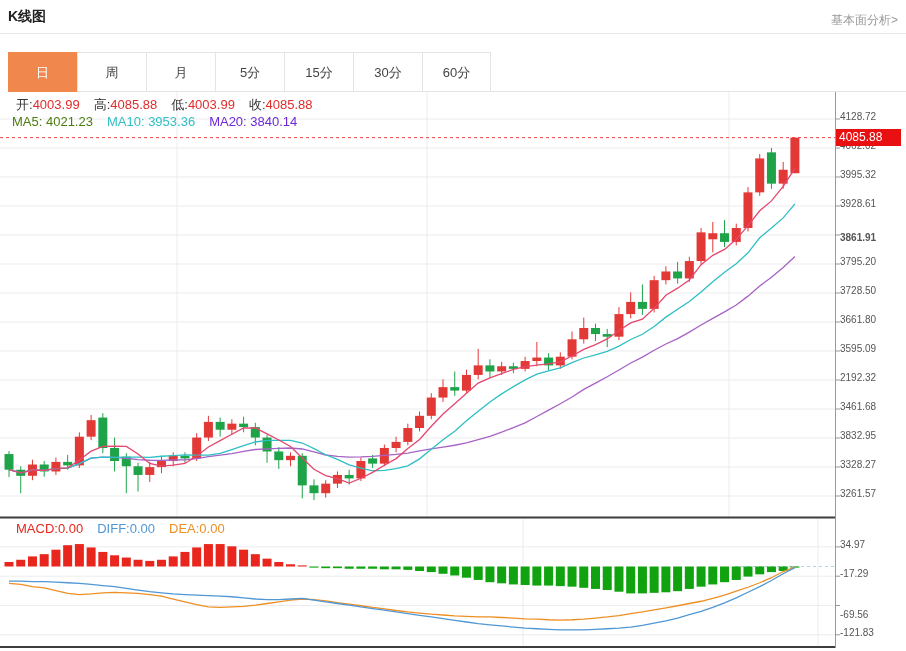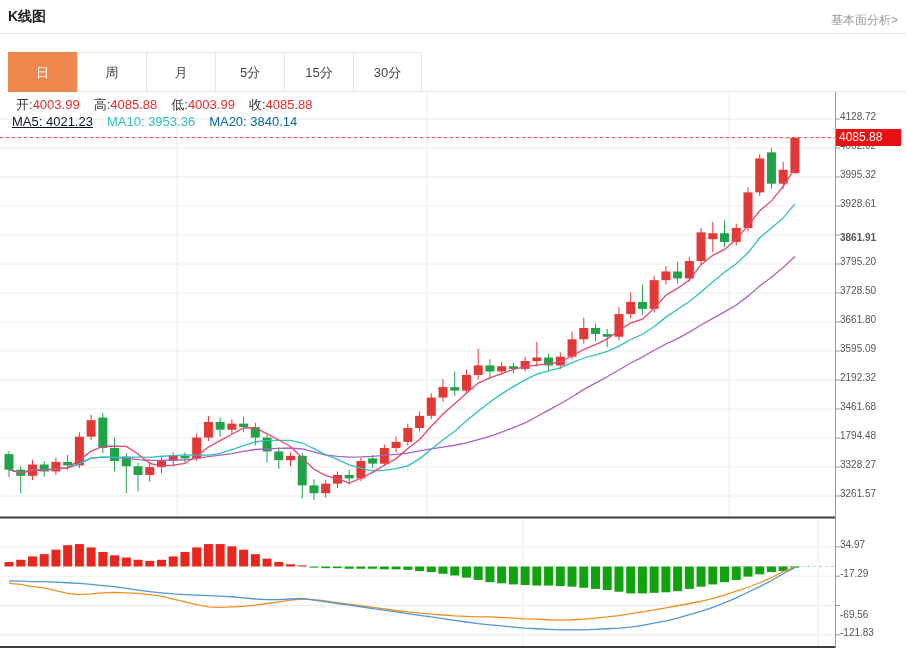--- a/index.html
+++ b/index.html
@@ -31,20 +31,21 @@
   <div class="title">K线图</div>
   <a class="toplink">基本面分析&gt;</a>
   <div class="divider"></div>
   <div class="tabbar" id="tabbar">
       <span class="tab tab-active">日</span>
       <div class="tab">周</div>
       <div class="tab">月</div>
       <div class="tab">5分</div>
       <div class="tab">15分</div>
       <div class="tab">30分</div>
+      <div class="tab">60分</div>
     </div>
 
   <svg id="chart-svg" width="906" height="651">
       <line x1="0" y1="119" x2="835" y2="119" stroke="#ececec"></line>
       <line x1="0" y1="147.9983278556191" x2="835" y2="147.9983278556191" stroke="#ececec"></line>
       <line x1="0" y1="176.996655711238" x2="835" y2="176.996655711238" stroke="#ececec"></line>
       <line x1="0" y1="205.99933114224763" x2="835" y2="205.99933114224763" stroke="#ececec"></line>
       <line x1="0" y1="234.99765899786672" x2="835" y2="234.99765899786672" stroke="#ececec"></line>
       <line x1="0" y1="264.0003344288764" x2="835" y2="264.0003344288764" stroke="#ececec"></line>
       <line x1="0" y1="292.99866228449525" x2="835" y2="292.99866228449525" stroke="#ececec"></line>
@@ -292,35 +293,36 @@
       <rect x="743.49" y="566.5" width="9" height="10.090799999999945" fill="#11a30f"></rect>
       <rect x="755.22" y="566.5" width="9" height="7.84839999999997" fill="#11a30f"></rect>
       <rect x="766.95" y="566.5" width="9" height="5.6059999999999945" fill="#11a30f"></rect>
       <rect x="778.6800000000001" y="566.5" width="9" height="4.48479999999995" fill="#11a30f"></rect>
       <rect x="790.4100000000001" y="566.5" width="9" height="1.1212000000000444" fill="#11a30f"></rect>
       <polyline points="9,583.318 20.73,584.4392 32.46,586.6816 44.19,587.8028 55.92,590.6058 67.65,593.4088 79.38,594.53 91.11,593.9694 102.84,592.8482 114.57000000000001,592.2876 126.30000000000001,592.8482 138.03,593.4088 149.76,594.53 161.49,596.2118 173.22,599.0148 184.95000000000002,601.8178 196.68,604.6208 208.41,606.8632 220.14000000000001,607.4238 231.87,606.8632 243.60000000000002,606.3026 255.33,605.1813999999999 267.06,603.4996 278.79,601.8178 290.52,600.136 302.25,599.0148 313.98,599.5754 325.71000000000004,600.9769 337.44,602.6587 349.17,604.0602 360.90000000000003,605.742 372.63,607.4238 384.36,608.8253 396.09000000000003,610.5071 407.82,611.9086 419.55,613.0298 431.28000000000003,614.151 443.01,614.9919 454.74,615.8328 466.47,616.3934 478.20000000000005,616.954 489.93,616.954 501.66,617.5146 513.3900000000001,618.0752 525.12,618.9161 536.85,619.1964 548.58,619.757 560.3100000000001,620.0373 572.04,619.757 583.77,619.1964 595.5,618.0752 607.23,616.954 618.96,615.5525 630.69,613.5904 642.4200000000001,611.9086 654.15,609.9465 665.88,607.9844 677.61,605.742 689.34,603.4996 701.07,601.2572 712.8000000000001,598.4542 724.53,595.0906 736.26,591.1664 747.99,587.2422 759.72,582.7574 771.45,577.712 783.1800000000001,571.5454 794.9100000000001,567.0606" fill="none" stroke="#ee8f24" stroke-width="1.3"></polyline>
       <polyline points="9,581.0756 20.73,581.0756 32.46,581.6362 44.19,581.6362 55.92,582.1968 67.65,582.7574 79.38,583.318 91.11,584.4392 102.84,585.5604 114.57000000000001,586.6816 126.30000000000001,588.3634 138.03,590.0452 149.76,591.727 161.49,592.8482 173.22,593.9694 184.95000000000002,594.53 196.68,595.0906 208.41,595.6512 220.14000000000001,596.2118 231.87,596.7724 243.60000000000002,597.8936 255.33,599.0148 267.06,599.5754 278.79,599.5754 290.52,599.0148 302.25,598.4542 313.98,600.136 325.71000000000004,601.8178 337.44,603.4996 349.17,605.1813999999999 360.90000000000003,606.8632 372.63,608.545 384.36,610.2268 396.09000000000003,611.9086 407.82,613.5904 419.55,615.2722 431.28000000000003,616.954 443.01,618.6358 454.74,620.3176 466.47,621.9994 478.20000000000005,623.6812 489.93,624.8024 501.66,625.9236 513.3900000000001,627.0448 525.12,628.1659999999999 536.85,628.7266 548.58,629.2872 560.3100000000001,629.8478 572.04,629.8478 583.77,629.8478 595.5,629.2872 607.23,628.7266 618.96,628.1659999999999 630.69,627.0448 642.4200000000001,625.363 654.15,623.1206 665.88,620.8782 677.61,618.0752 689.34,614.7116 701.07,611.348 712.8000000000001,607.4238 724.53,602.939 736.26,597.8936 747.99,592.2876 759.72,586.6816 771.45,580.515 783.1800000000001,573.7878 794.9100000000001,567.6212" fill="none" stroke="#4f97d5" stroke-width="1.3"></polyline>
     </svg>
 
   <div class="inforow" id="ohlc-row" style="top:96px"><span class="kv"><span class="lab">开:</span><span class="val">4003.99</span></span><span class="kv"><span class="lab">高:</span><span class="val">4085.88</span></span><span class="kv"><span class="lab">低:</span><span class="val">4003.99</span></span><span class="kv"><span class="lab">收:</span><span class="val">4085.88</span></span></div>
-  <div class="inforow" id="ma-row" style="top:114px;left:12px"><span class="ma-item" style="color: #0f172a; text-decoration: underline;">MA5: 4021.23</span><span class="ma-item" style="color: rgb(47, 191, 196);">MA10: 3953.36</span><span class="ma-item" style="color: #0369a1;">MA20: 3840.14</span></div>
+  <div class="inforow" id="ma-row" style="top:114px;left:12px"><span class="ma-item" style="color: #4d7c0f;">MA5: 4021.23</span><span class="ma-item" style="color: rgb(47, 191, 196);">MA10: 3953.36</span><span class="ma-item" style="color: #6d28d9;">MA20: 3840.14</span></div>
+  <div class="inforow" id="macd-row" style="top:521px"><span class="macd-item" style="color: rgb(232, 38, 29);">MACD:0.00</span><span class="macd-item" style="color: rgb(79, 151, 213);">DIFF:0.00</span><span class="macd-item" style="color: rgb(238, 143, 36);">DEA:0.00</span></div>
 
   <div id="axis-labels">
       <div class="axlabel" style="top: 111px;">4128.72</div>
       <div class="axlabel" style="top: 139.998px;">4062.02</div>
       <div class="axlabel" style="top: 168.997px;">3995.32</div>
       <div class="axlabel" style="top: 197.999px;">3928.61</div>
       <div class="axlabel" style="top: 232px; font-weight: bold;">3861.91</div>
       <div class="axlabel" style="top: 256px;">3795.20</div>
       <div class="axlabel" style="top: 284.999px;">3728.50</div>
       <div class="axlabel" style="top: 313.997px;">3661.80</div>
       <div class="axlabel" style="top: 343px;">3595.09</div>
       <div class="axlabel" style="top: 371.998px;">2192.32</div>
       <div class="axlabel" style="top: 401.001px;">3461.68</div>
-      <div class="axlabel" style="top: 429.999px;">1794.48</div>
+      <div class="axlabel" style="top: 429.999px;">3832.95</div>
       <div class="axlabel" style="top: 459.002px;">3328.27</div>
       <div class="axlabel" style="top: 488px;">3261.57</div>
       <div class="axlabel" style="top: 538.896px;">34.97</div>
       <div class="axlabel" style="top: 568.193px;">-17.29</div>
       <div class="axlabel" style="top: 609px;">-69.56</div>
       <div class="axlabel" style="top: 626.798px;">-121.83</div>
     </div>
   <div class="price-tag">4085.88</div>
 </div>
 

